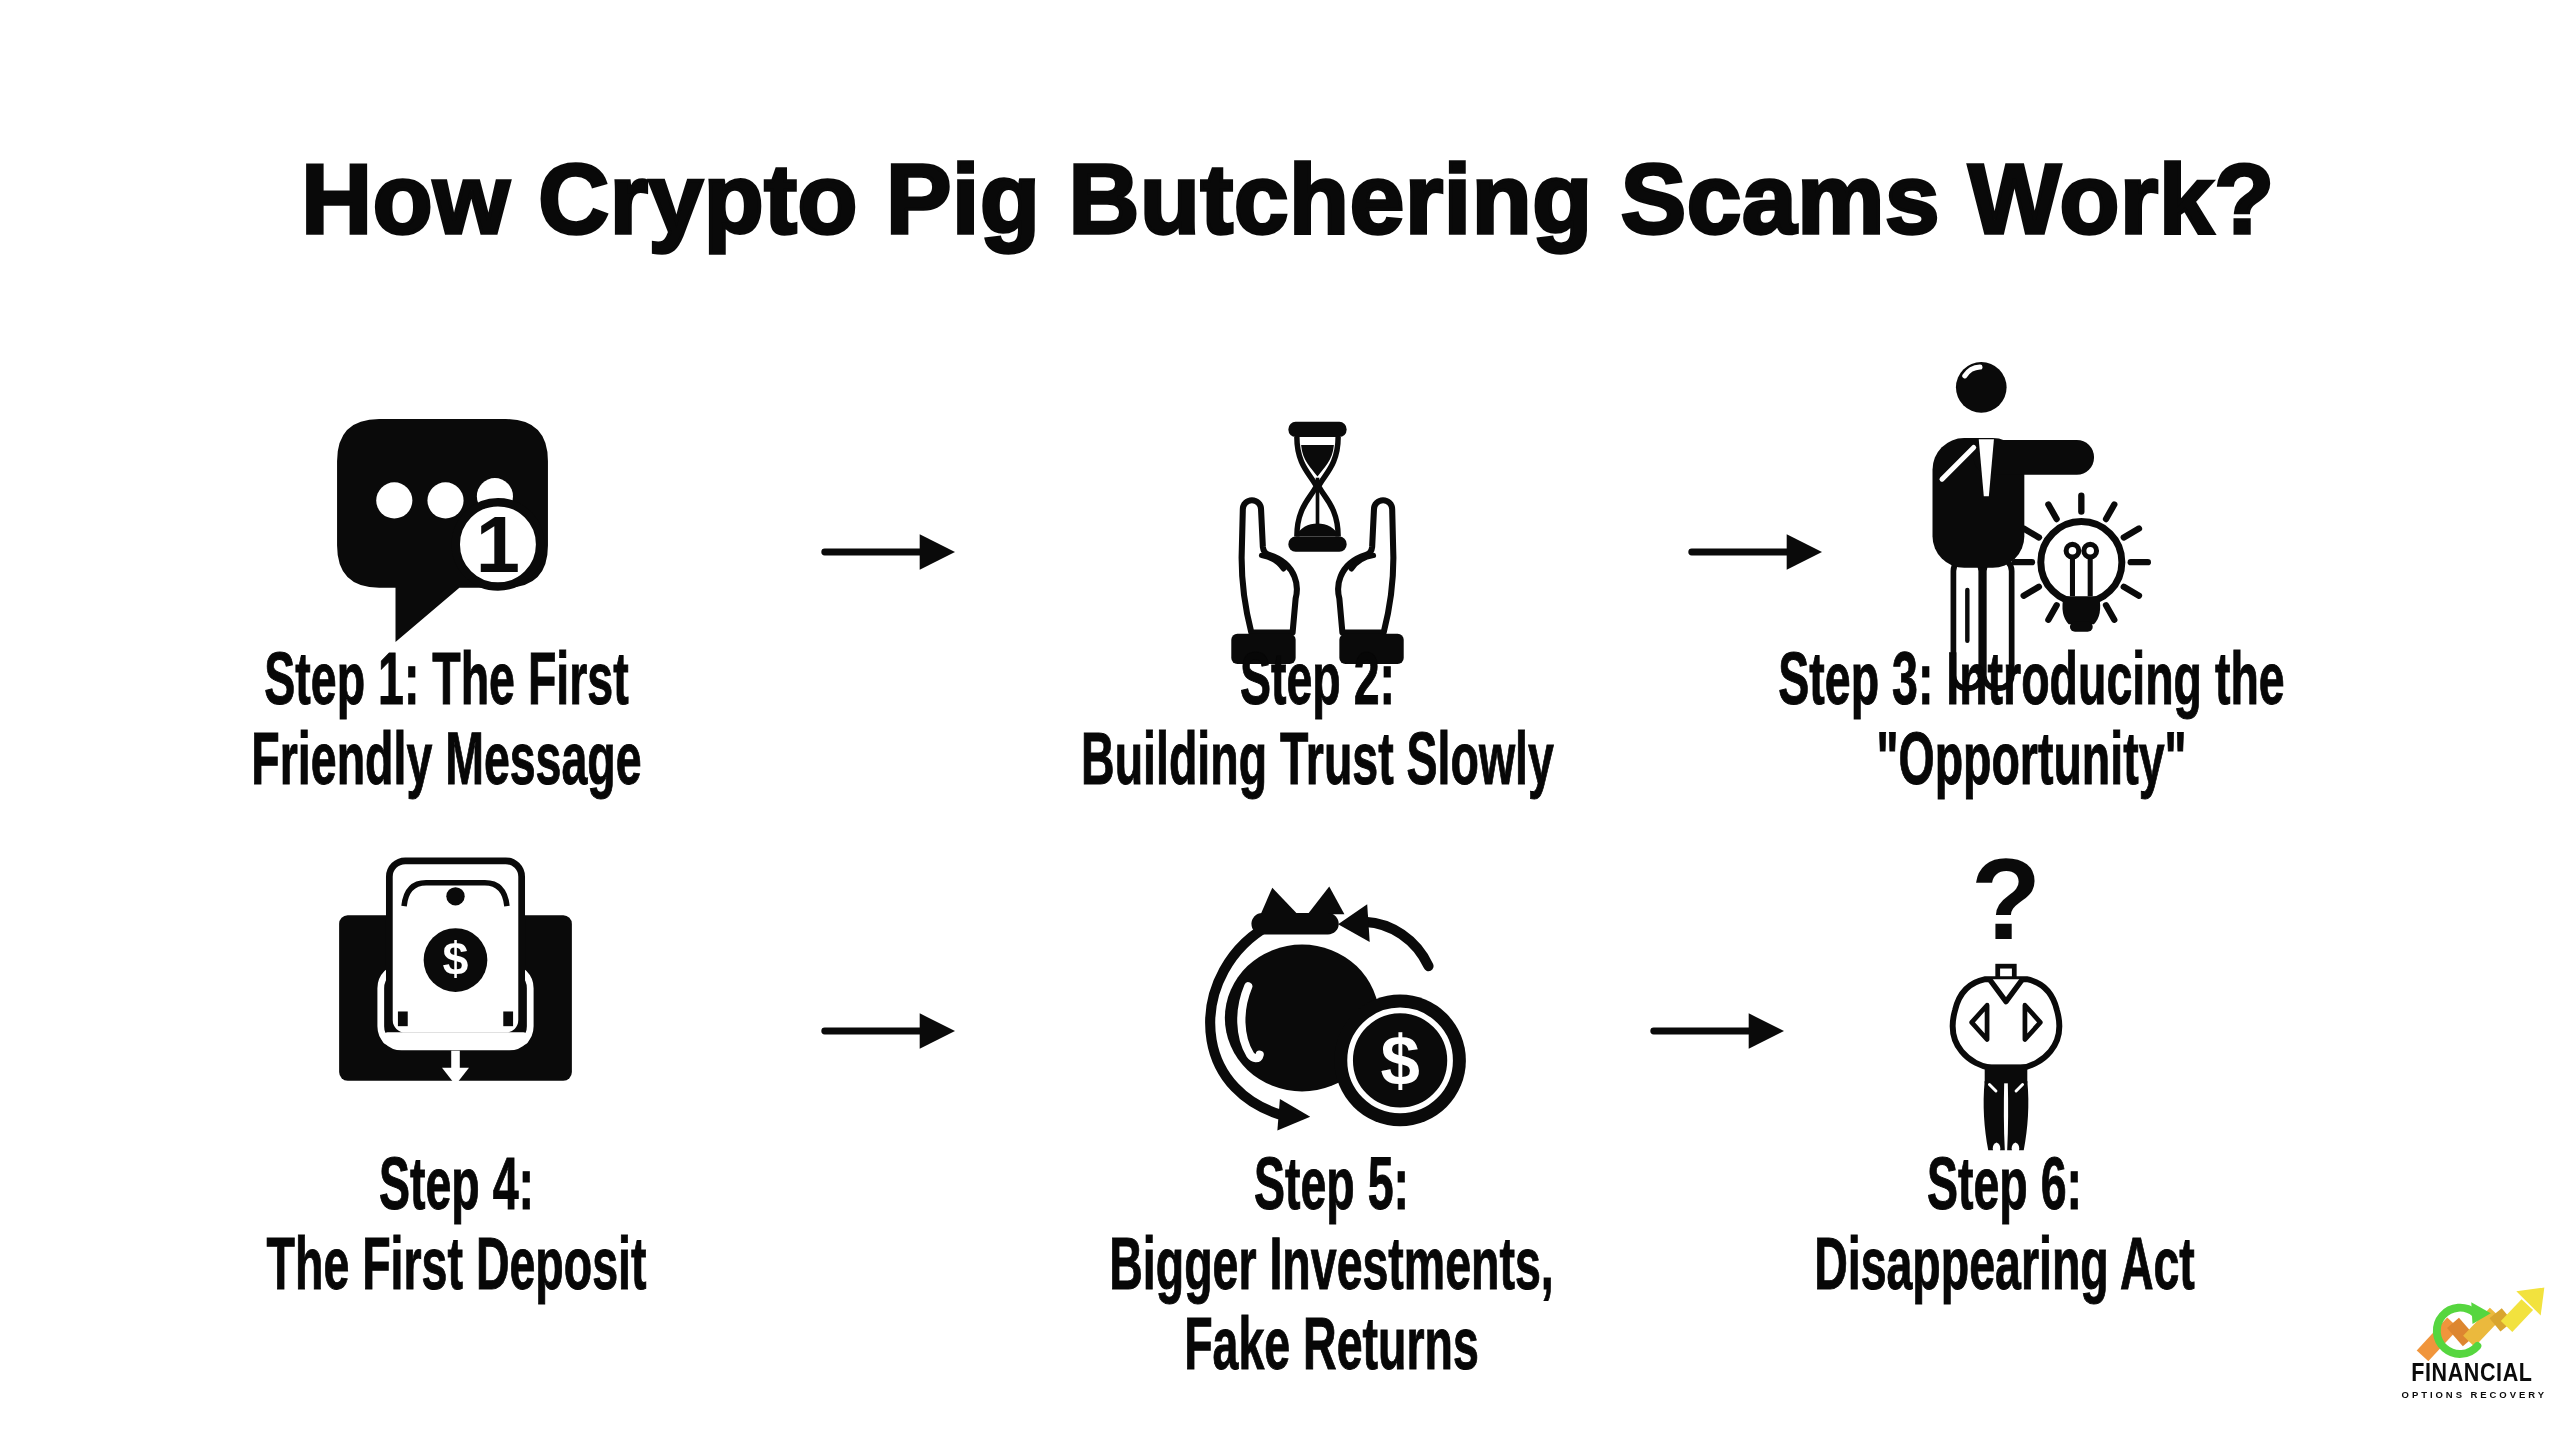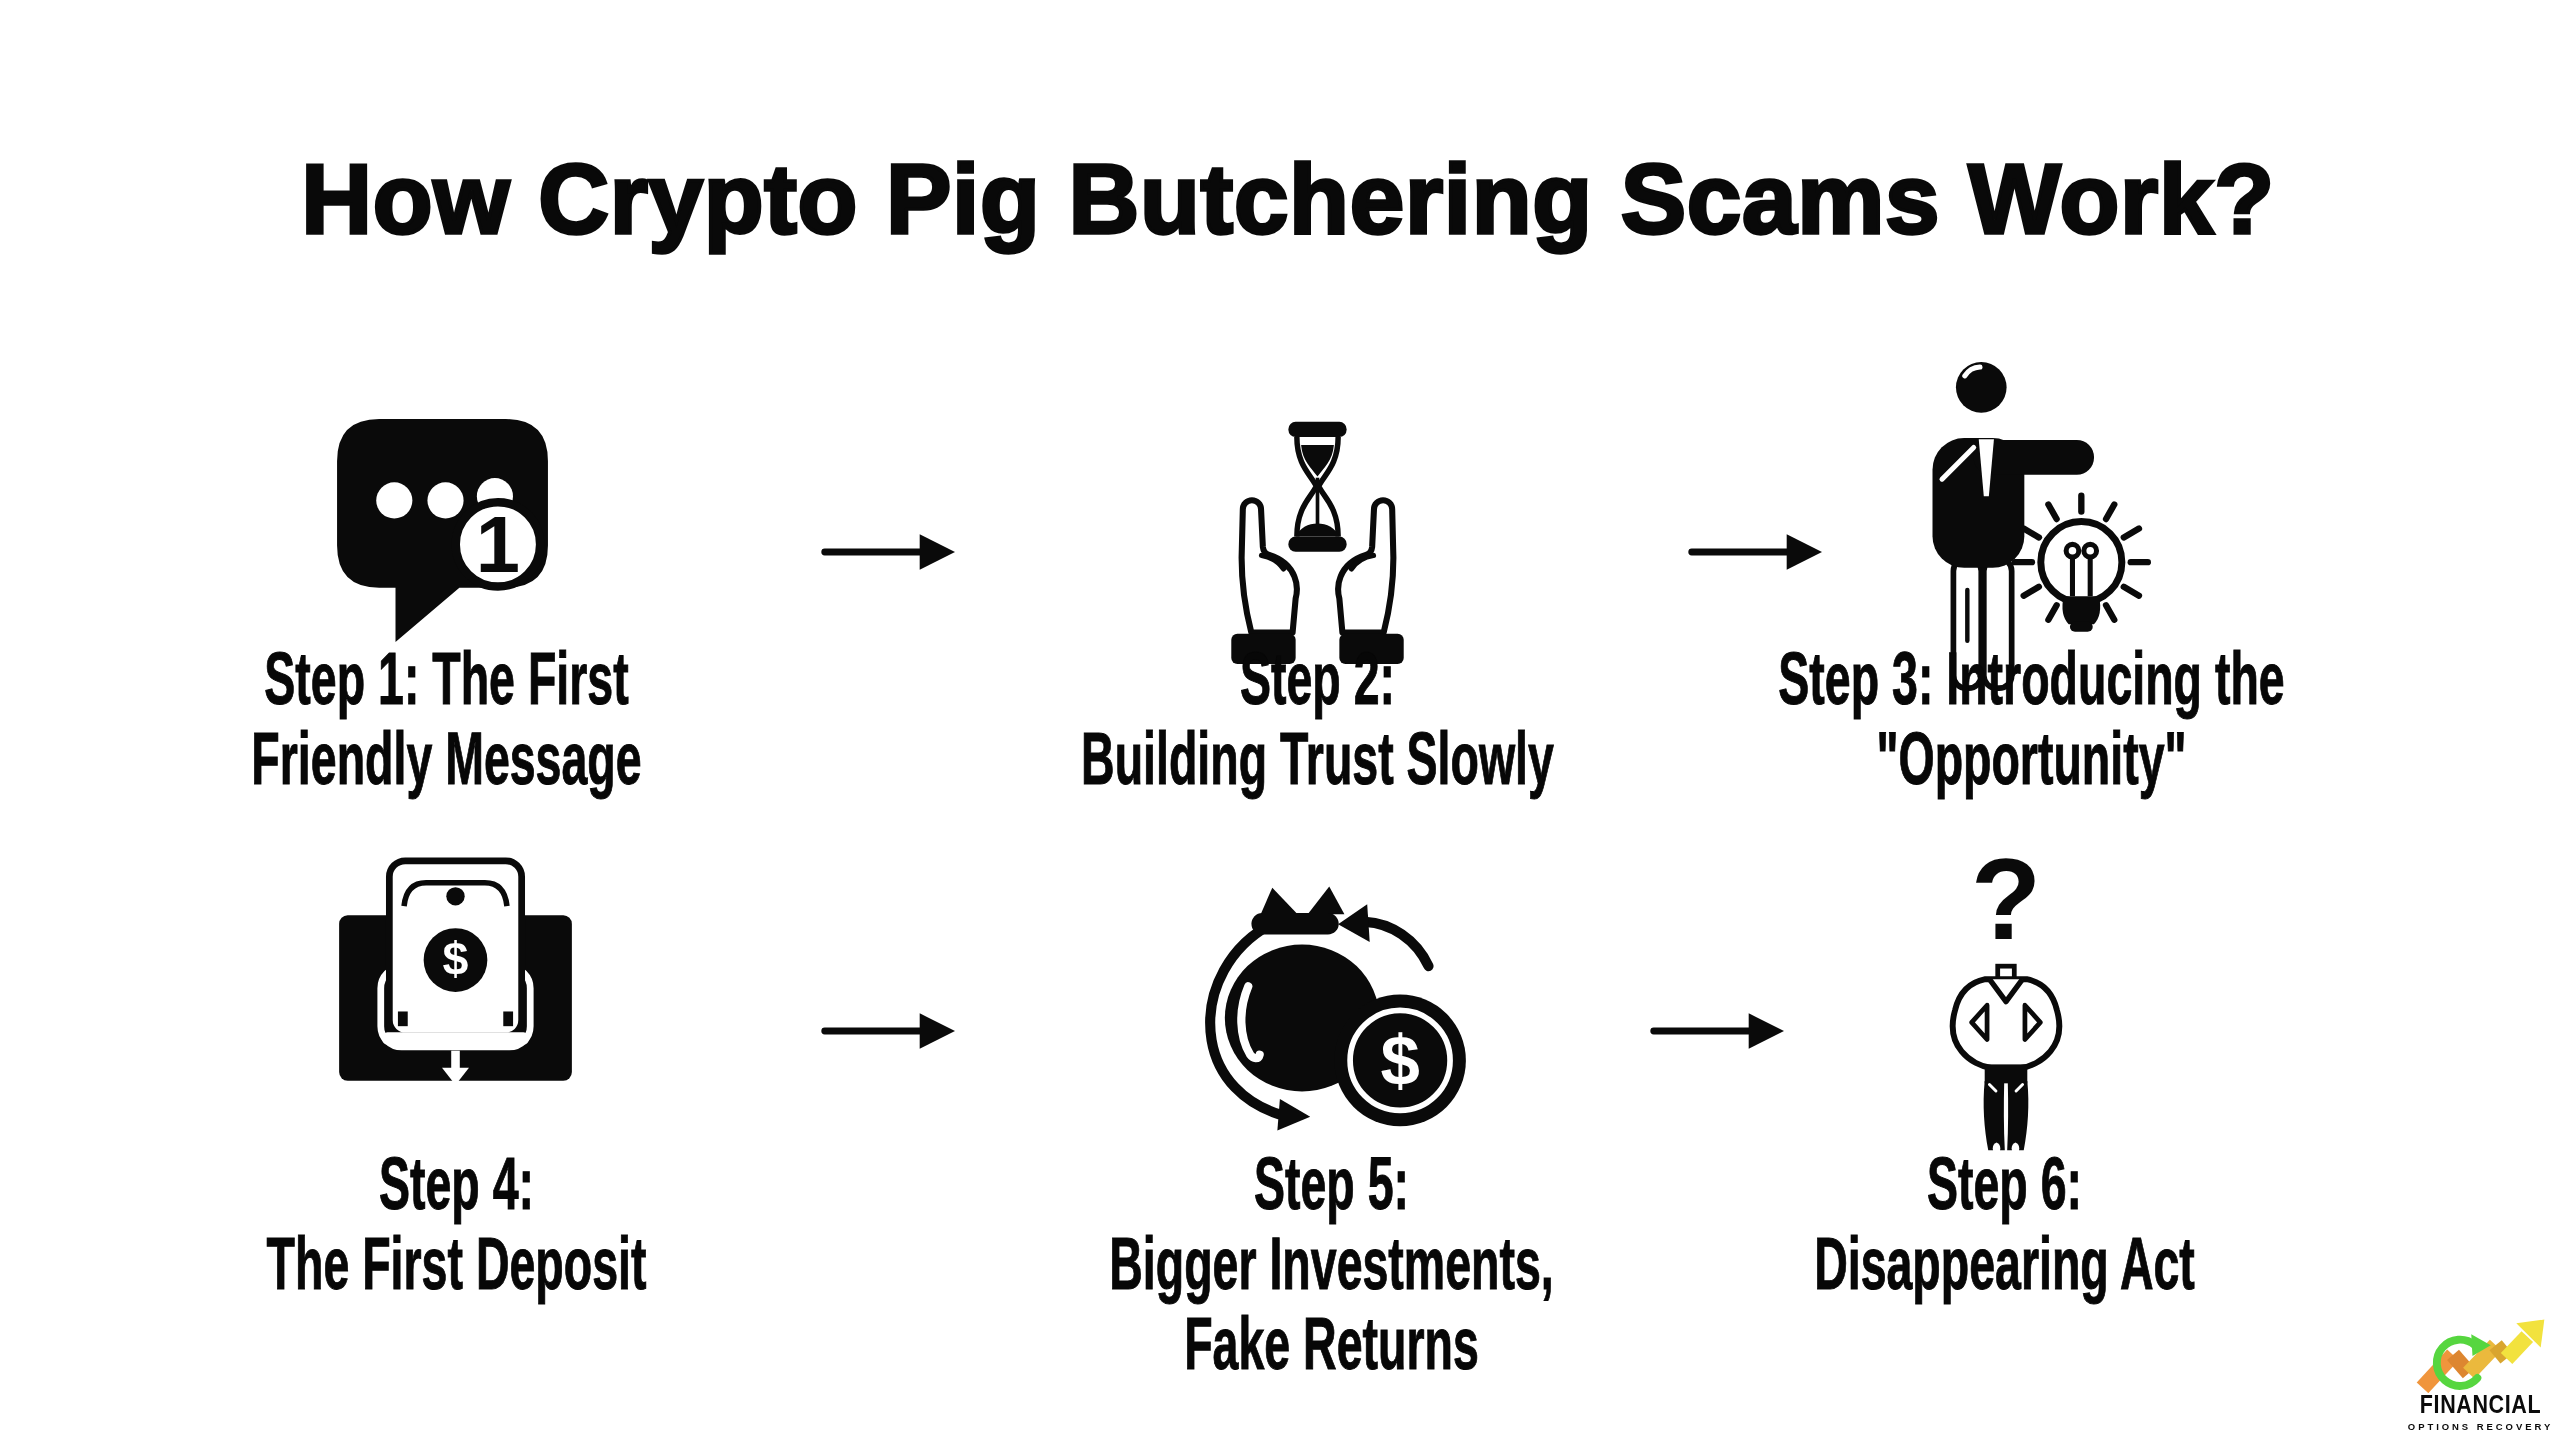--- a/index.html
+++ b/index.html
@@ -16,21 +16,21 @@
   .arrow{position:absolute;}
   .caption{
     position:absolute;width:939px;text-align:center;
     font-size:75px;font-weight:700;line-height:80px;color:#070707;
     transform:scaleX(0.62);transform-origin:50% 0;
     -webkit-text-stroke:1px #070707;white-space:nowrap;
   }
   .cap-r1{top:638px;}
   .cap-r2{top:1143px;}
   .logo{
-    position:absolute;left:2400px;top:1318px;width:161px;text-align:center;
+    position:absolute;left:2400px;top:1286px;width:161px;text-align:left;
   }
   .logo .mark{display:block;margin:0 auto;}
   .logo .brand-top{
     font-size:25px;font-weight:700;letter-spacing:0.7px;color:#0b0b0b;
     transform:scaleX(0.86);transform-origin:50% 0;margin-top:-2.7px;white-space:nowrap;
   }
   .logo .brand-bottom{
     font-size:9.7px;font-weight:700;letter-spacing:3px;color:#0b0b0b;
     margin-top:2px;white-space:nowrap;transform:scaleX(0.98);transform-origin:50% 0;
   }

